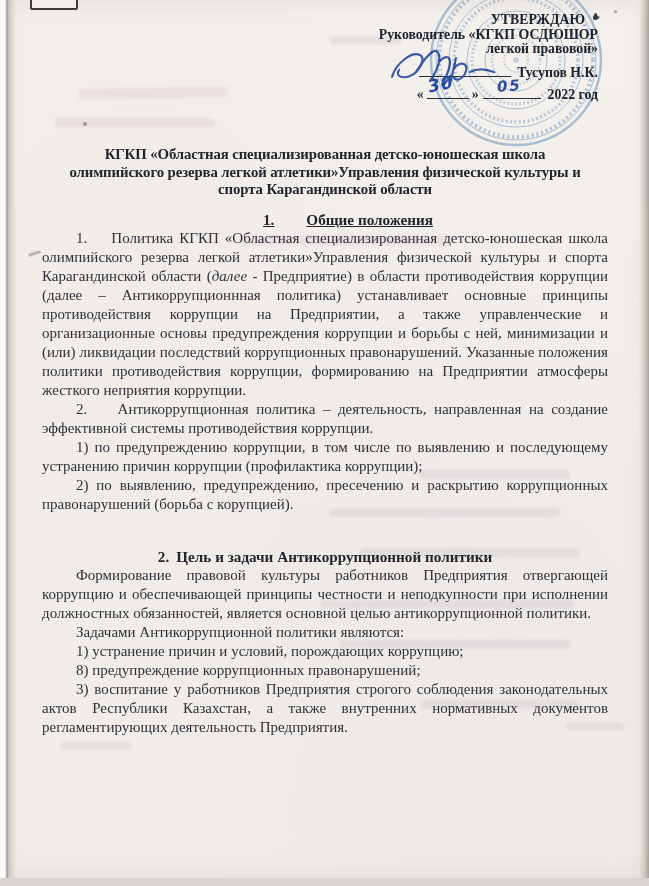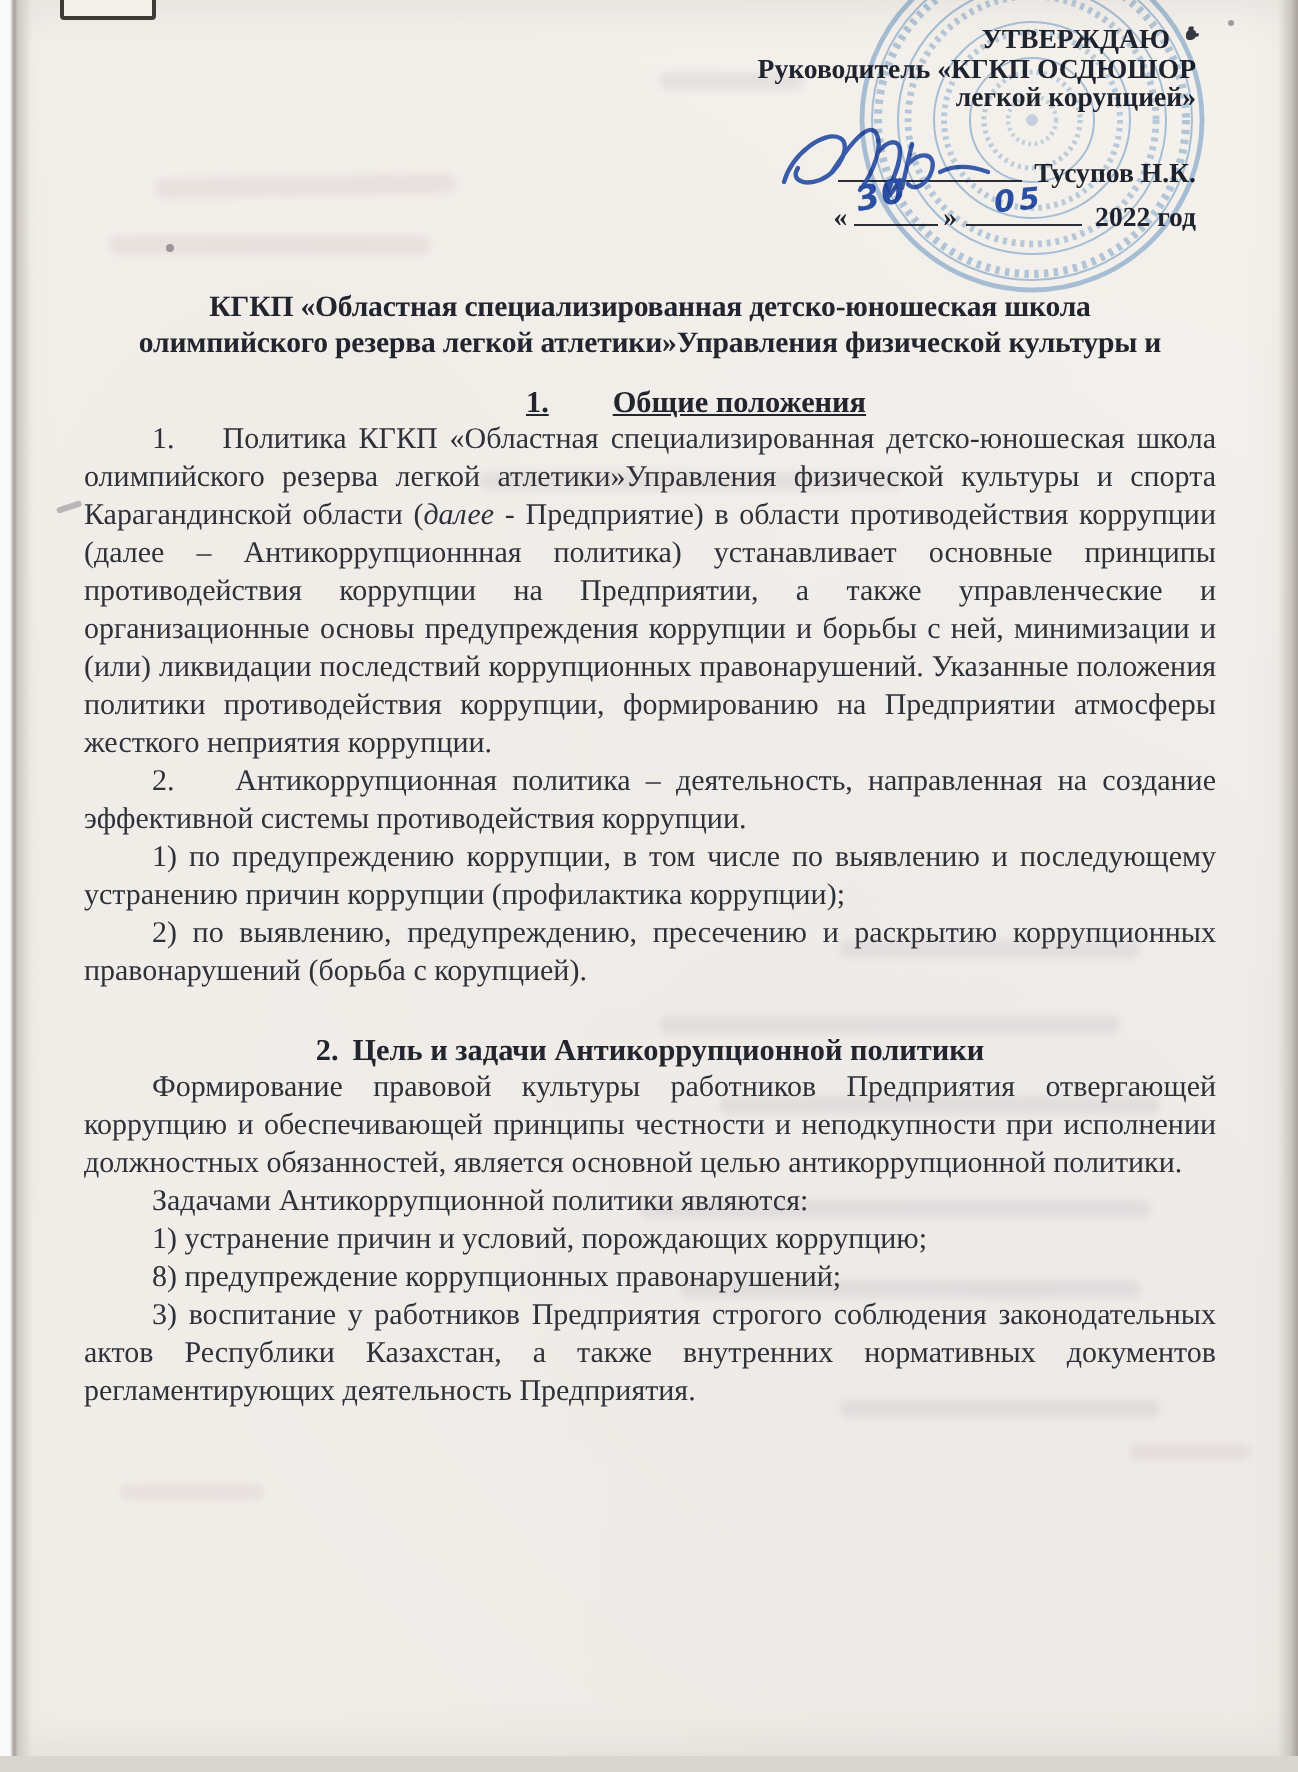--- a/index.html
+++ b/index.html
@@ -26,37 +26,37 @@
   .dash-mark{position:absolute;z-index:2;background:rgba(92,92,102,.38);transform:rotate(-18deg);border-radius:2px;}
   
   .stamp{position:absolute;left:426px;top:-30px;width:180px;height:180px;z-index:3;
     opacity:.5;mix-blend-mode:multiply;pointer-events:none;}
   
   .approval{position:absolute;top:13px;right:51px;width:292px;z-index:2;
     text-align:right;font-weight:bold;font-size:13.8px;line-height:14.6px;color:#20242e;}
   .approval .row{position:relative;}
   .ink-dot{display:inline-block;width:5px;height:5px;margin-left:8px;background:#343841;
     border-radius:45% 30% 50% 35%;box-shadow:0 -3px 0 -1.2px #343841,3px 0 0 -1.6px #343841;vertical-align:4px;}
-  .sig-row{margin-top:20px;height:19px;}
+  .sig-row{margin-top:6px;height:19px;}
   .sig-line{display:inline-block;width:92px;height:13px;border-bottom:1.6px solid #2b2e36;margin-right:6px;}
   .signature{position:absolute;right:96px;top:-18px;width:118px;height:46px;z-index:4;}
   .date-row{margin-top:4px;height:17px;}
   .blank{display:inline-block;border-bottom:1.6px solid #2b2e36;height:12px;position:relative;}
   .b1{width:42px;margin:0 3px;}
   .b2{width:58px;margin:0 7px 0 4px;}
   .hand{position:absolute;font-family:"DejaVu Sans",sans-serif;color:#2b4fa3;font-style:italic;font-weight:bold;}
   .hand-day{left:1px;top:-9px;font-size:17px;transform:rotate(-12deg);letter-spacing:1px;}
   .hand-month{left:14px;top:-7px;font-size:15px;transform:rotate(-5deg);letter-spacing:2px;}
   
   .content{position:absolute;left:42px;top:146px;width:566px;z-index:2;}
   .title{text-align:center;font-weight:bold;font-size:14.8px;line-height:17.5px;color:#22252d;letter-spacing:-.1px;}
   .title div{white-space:nowrap;}
   .h1row{text-align:center;font-weight:bold;font-size:15.2px;line-height:19px;margin-top:11px;padding-left:46px;color:#22252d;text-decoration:underline;}
   .hnum1{margin-right:32px;}
-  .h2row{text-align:center;font-weight:bold;font-size:15.2px;line-height:19px;margin-top:20px;color:#22252d;}
+  .h2row{text-align:center;font-weight:bold;font-size:15.2px;line-height:19px;margin-top:33px;color:#22252d;}
   .hnum2{margin-right:7px;}
   .para{margin:0;text-align:justify;font-size:15px;line-height:19px;text-indent:34px;}
   .para em{font-style:italic;}
 </style>
 </head>
 <body>
 
 <div class="page">
 
   <div class="edge-left"></div>
@@ -93,21 +93,21 @@
       <circle cx="90" cy="90" r="12" stroke-width="2.2" stroke-dasharray="1.4 1.8" opacity=".65"></circle>
       <circle cx="90" cy="90" r="3" fill="#5e93c9" stroke="none" opacity=".6"></circle>
     </g>
   </svg>
 
   <div class="approval">
     <div class="row">
       <span>УТВЕРЖДАЮ</span><span class="ink-dot"></span>
     </div>
     <div class="row">Руководитель «КГКП ОСДЮШОР</div>
-    <div class="row">легкой корупцией»</div>
+    <div class="row">легкой правовой»</div>
     <div class="row sig-row">
       <svg class="signature" viewBox="0 0 118 46">
         <g fill="none" stroke="#2b4fa3" stroke-width="2.2" stroke-linecap="round" opacity=".92">
           <path d="M8 32 C 12 18, 28 6, 36 10 C 42 13, 36 27, 26 31 C 18 34, 11 31, 15 25"></path>
           <path d="M32 27 C 46 5, 53 2, 55 10 C 57 18, 50 31, 46 36"></path>
           <path d="M55 17 C 61 10, 66 11, 66 17 C 66 25, 61 33, 59 39 C 58 42, 62 38, 66 31"></path>
           <path d="M72 13 L 67 35"></path>
           <path d="M70 23 C 77 16, 84 18, 82 26 C 80 33, 73 37, 70 33"></path>
           <path d="M86 27 C 94 23, 102 24, 110 27"></path>
         </g>
@@ -116,20 +116,21 @@
     </div>
     <div class="row date-row">
       <span>«</span><span class="blank b1"><span class="hand hand-day">30</span></span><span>»</span><span class="blank b2"><span class="hand hand-month">05</span></span><span>2022 год</span>
     </div>
   </div>
 
   <div class="content">
     <div class="title">
       <div>КГКП «Областная специализированная детско-юношеская школа</div>
       <div>олимпийского резерва легкой атлетики»Управления физической культуры и</div>
+      <div>спорта Карагандинской области</div>
     </div>
 
     <div class="h1row">
       <span class="hnum1">1.</span><span>Общие положения</span>
     </div>
 
     <p class="para"><span>1.&nbsp;&nbsp;&nbsp;&nbsp;Политика КГКП «Областная специализированная детско-юношеская школа олимпийского резерва легкой атлетики»Управления физической культуры и спорта Карагандинской области (</span><em>далее</em><span> - Предприятие) в области противодействия коррупции (далее – Антикоррупционнная политика) устанавливает основные принципы противодействия коррупции на Предприятии, а также управленческие и организационные основы предупреждения коррупции и борьбы с ней, минимизации и (или) ликвидации последствий коррупционных правонарушений. Указанные положения политики противодействия коррупции, формированию на Предприятии атмосферы жесткого неприятия коррупции.</span></p>
     <p class="para">2.&nbsp;&nbsp;&nbsp;&nbsp;Антикоррупционная политика – деятельность, направленная на создание эффективной системы противодействия коррупции.</p>
     <p class="para">1)&nbsp;по предупреждению коррупции, в том числе по выявлению и последующему устранению причин коррупции (профилактика коррупции);</p>
     <p class="para">2)&nbsp;по выявлению, предупреждению, пресечению и раскрытию коррупционных правонарушений (борьба с корупцией).</p>

